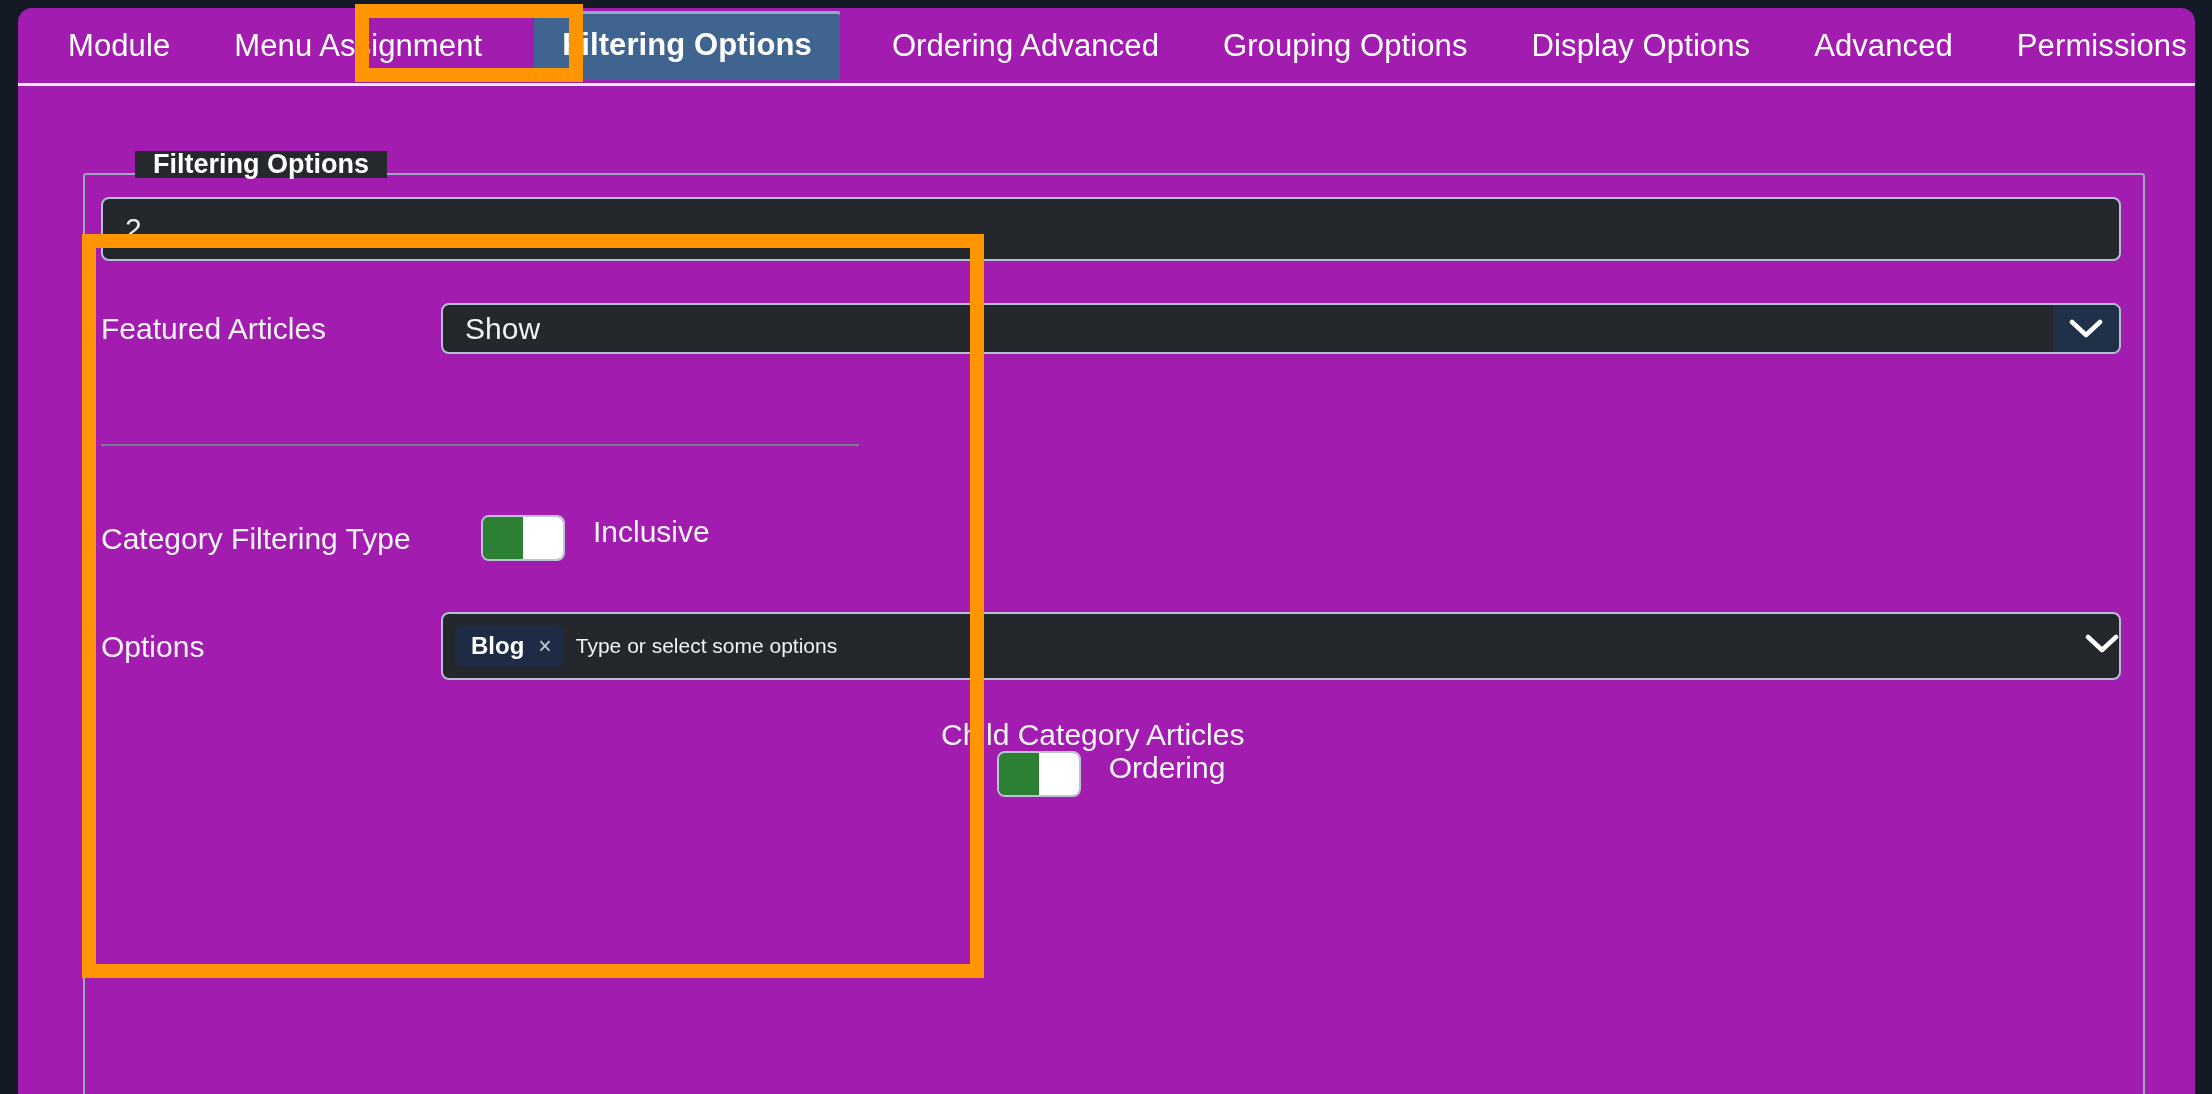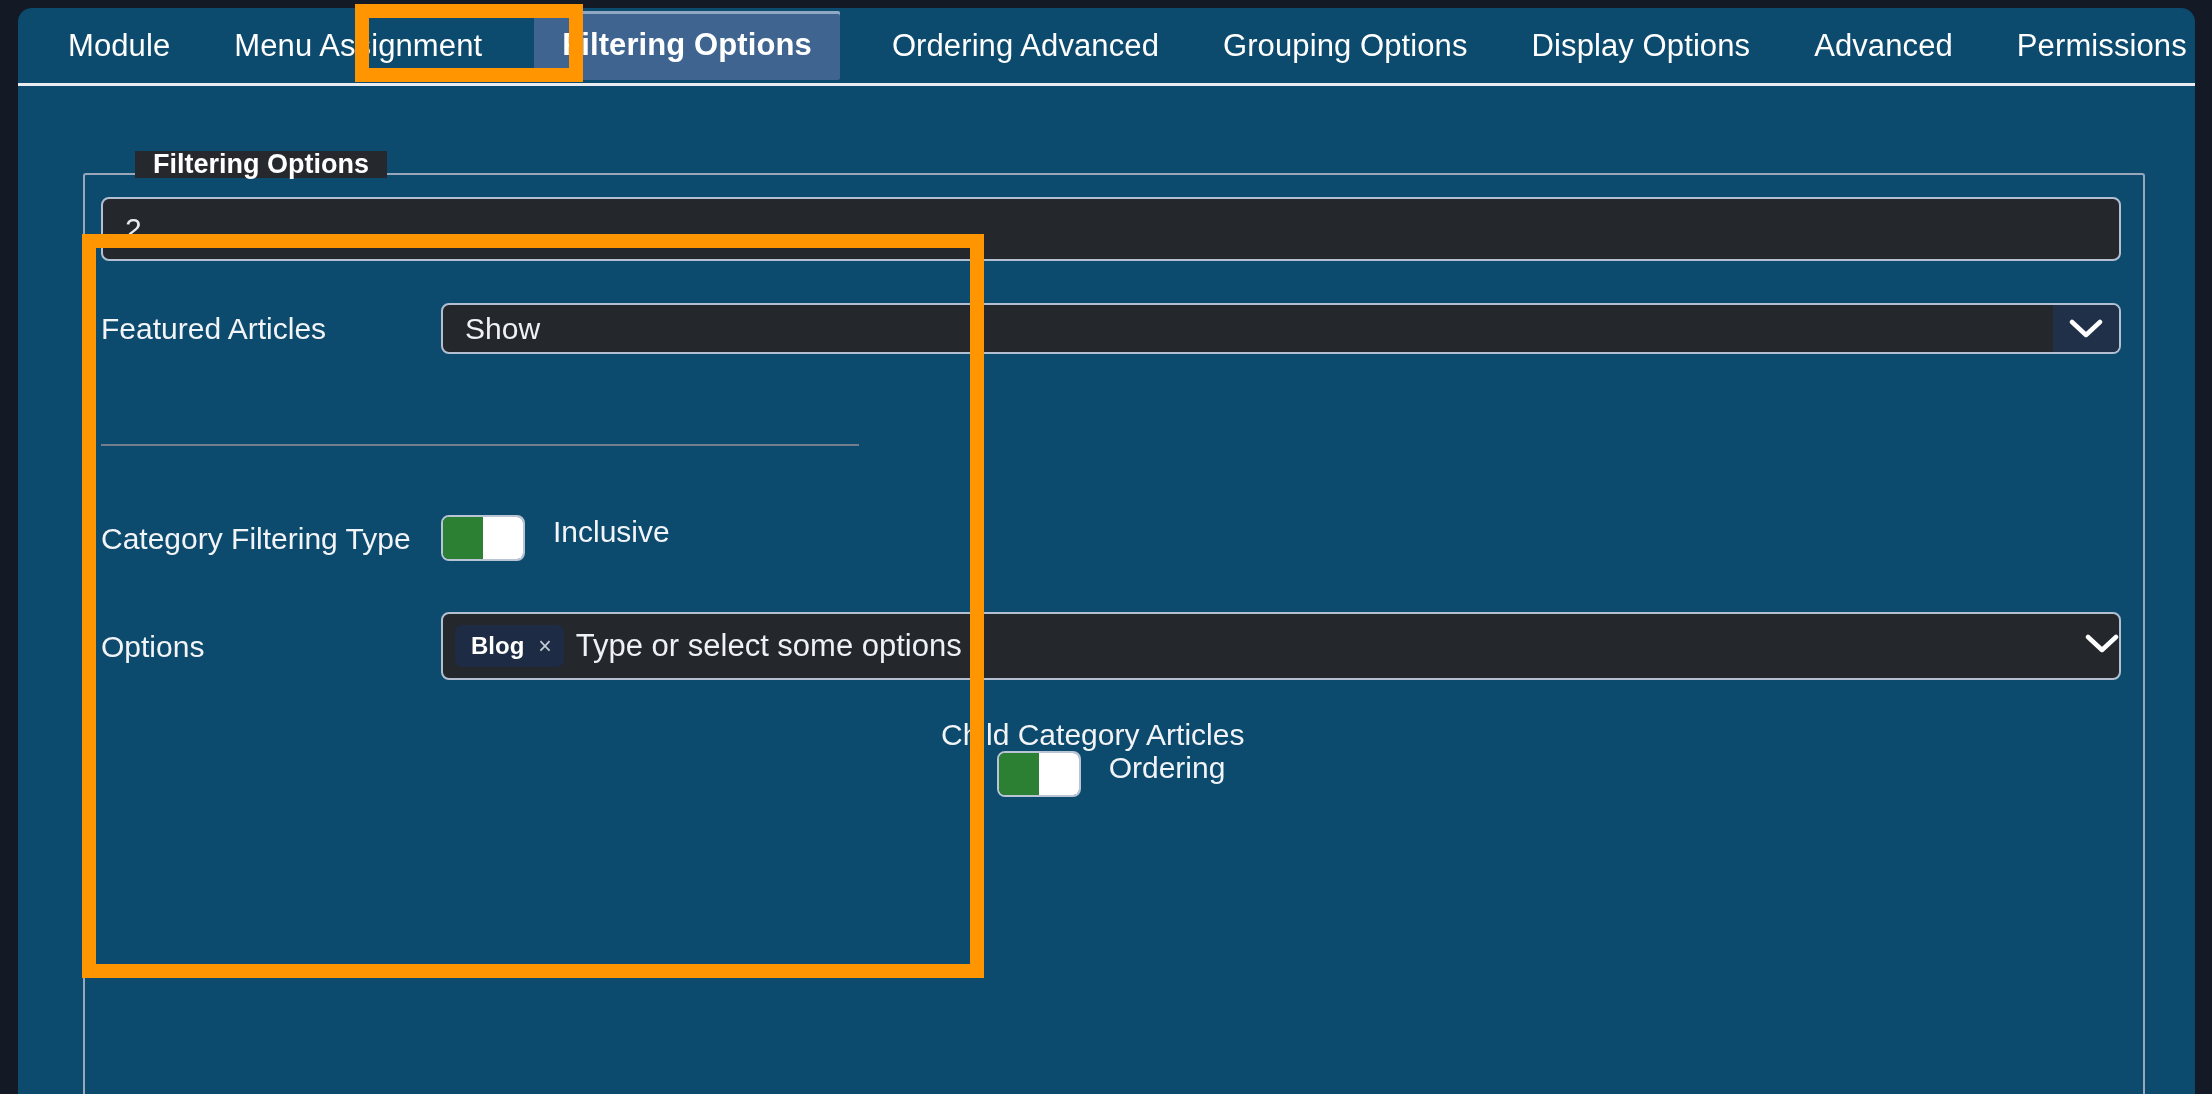--- a/index.html
+++ b/index.html
@@ -21,21 +21,21 @@
     width: 2212px;
     height: 1094px;
     background: #131a25;
   }
   #panel {
     position: absolute;
     left: 18px;
     top: 8px;
     width: 2177px;
     height: 1086px;
-    background: #0c4a6e;
+    background: #a21caf;
     border-radius: 14px 14px 0 0;
     overflow: hidden;
   }
 
   
   #tabbar {
     position: relative;
     height: 78px;
     border-bottom: 3px solid #e9ecf1;
     box-sizing: border-box;
@@ -199,21 +199,21 @@
   }
   .chip-remove {
     color: #c3cbd8;
     font-size: 23px;
     line-height: 1;
     margin-left: 14px;
     cursor: pointer;
   }
   .chips-placeholder {
     color: #eef1f6;
-    font-size: 31px;
+    font-size: 21px;
     white-space: nowrap;
     padding-left: 8px;
   }
 
   
   .toggle-wrap {
     display: flex;
     align-items: flex-start;
   }
   .toggle {
@@ -294,21 +294,21 @@
                 <svg width="34" height="20" viewBox="0 0 34 20" aria-hidden="true">
                   <path d="M3 3 L17 16 L31 3" fill="none" stroke="#ffffff" stroke-width="4.5" stroke-linecap="round" stroke-linejoin="round"></path>
                 </svg>
               </div>
             </div>
           </div>
         </div>
 
         <div class="divider" style="left:16px; width:758px; top:269px;"></div>
 
-        <div class="row" style="top:340px;">
+        <div class="row" style="top:340px;gap:40px;">
           <div class="row-label">Category Filtering Type</div>
           <div class="field">
             <div class="toggle-wrap">
               <div class="toggle">
                 <div class="half on"></div>
                 <div class="half off"></div>
               </div>
               <div class="toggle-text">Inclusive</div>
             </div>
           </div>

